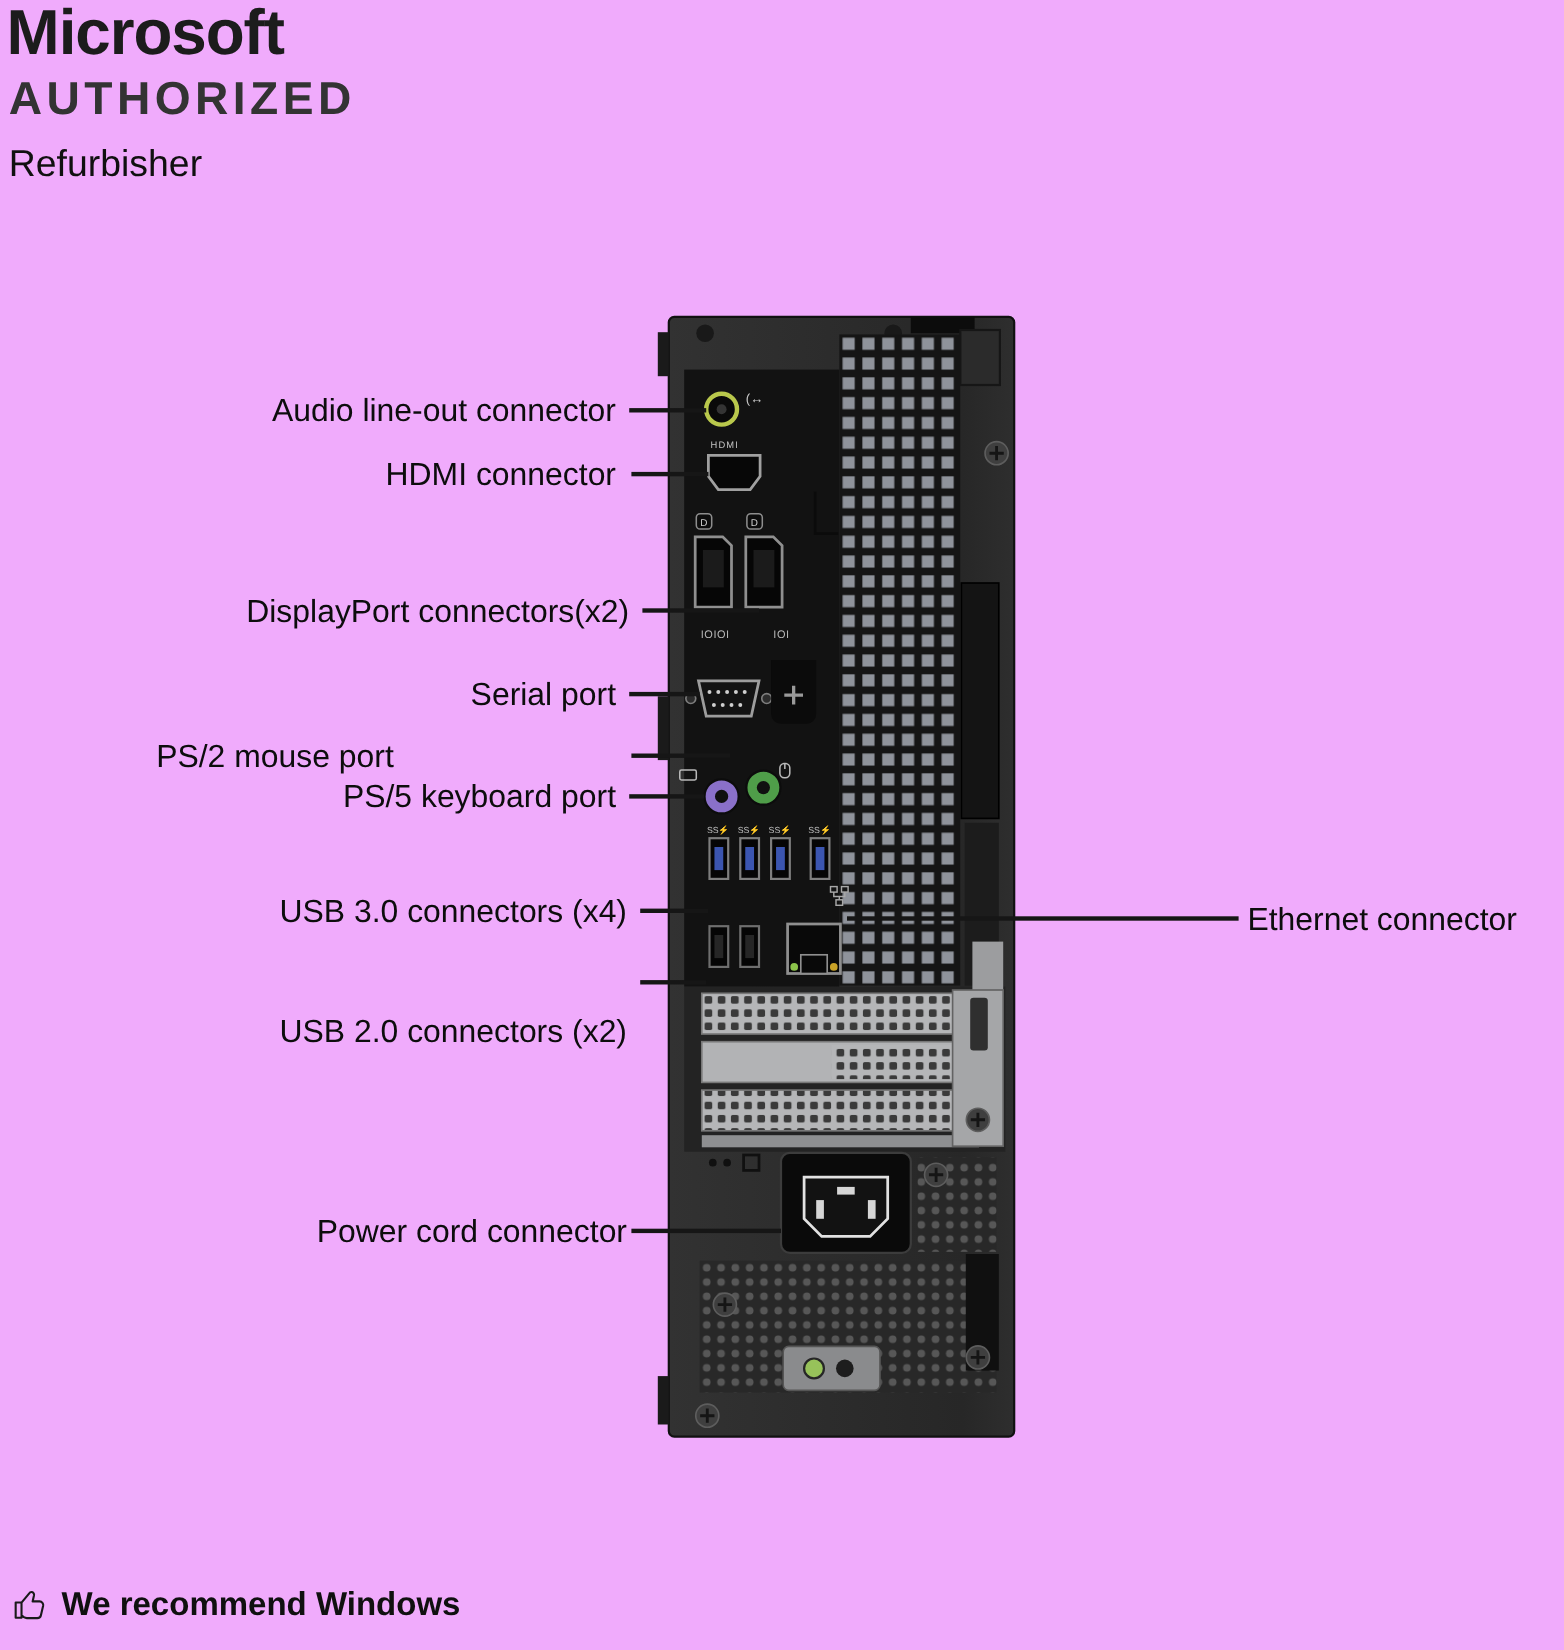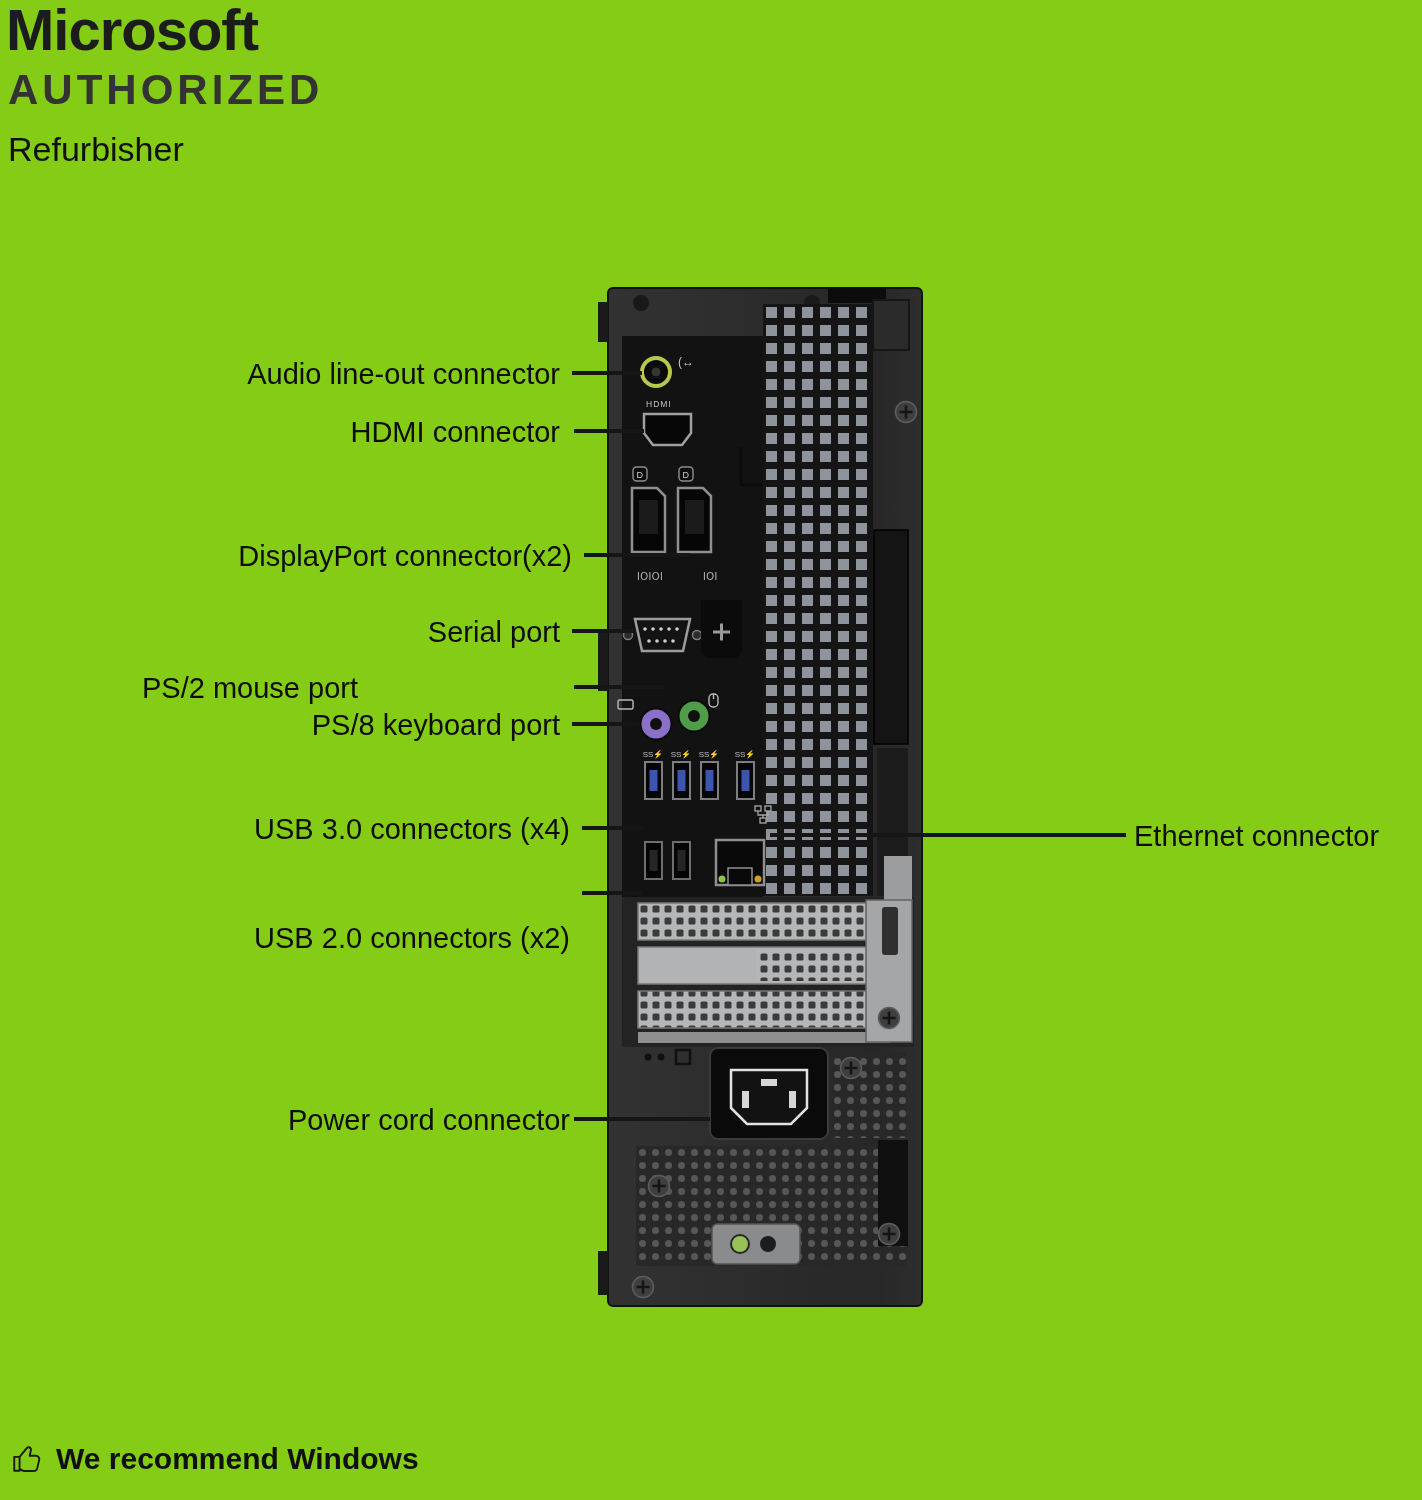--- a/index.html
+++ b/index.html
@@ -1,18 +1,18 @@
 <!DOCTYPE html>
 <html><head>
 <meta charset="utf-8">
 <style>
   * { margin:0; padding:0; box-sizing:border-box; }
   html,body { background:#ffffff; }
   body { font-family:"Liberation Sans", sans-serif; }
-  .stage { position:relative; width:1422px; height:1500px; background:#84cc16; overflow:hidden; }
+  .stage { position:relative; width:1422px; height:1500px; background:#f0abfc; overflow:hidden; }
   .brand-name { position:absolute; left:6px; top:-4px; font-size:58px; font-weight:800; letter-spacing:-1px; color:#1c1c1c; z-index:3; }
   .brand-auth { position:absolute; left:8px; top:66px; font-size:42px; font-weight:700; letter-spacing:4px; color:#333333; z-index:3; }
   .brand-ref  { position:absolute; left:8px; top:130px; font-size:34px; font-weight:400; color:#101010; z-index:3; }
   .callout-label { position:absolute; font-size:29px; line-height:34px; font-weight:500; color:#0d0d0d; white-space:nowrap; z-index:3; }
   .callout-line { position:absolute; height:4px; background:#161616; z-index:2; }
   .rig { position:absolute; left:595px; top:280px; z-index:1; }
   svg { font-family:"Liberation Sans", sans-serif; }
   .footer { position:absolute; left:10px; top:1442px; display:flex; align-items:center; gap:12px; z-index:3; }
   .footer-text { font-size:30px; font-weight:600; color:#101010; }
 </style>
@@ -220,24 +220,24 @@
   <div class="callout-line" style="left:572px; top:629px; width:64px;"></div>
   <div class="callout-line" style="left:574px; top:685px; width:90px;"></div>
   <div class="callout-line" style="left:572px; top:722px; width:68px;"></div>
   <div class="callout-line" style="left:582px; top:826px; width:62px;"></div>
   <div class="callout-line" style="left:582px; top:891px; width:60px;"></div>
   <div class="callout-line" style="left:574px; top:1117px; width:136px;"></div>
   <div class="callout-line" style="left:770px; top:833px; width:356px;"></div>
 
   <div class="callout-label" style="left:140px; top:357px; width:420px; text-align:right;">Audio line-out connector</div>
   <div class="callout-label" style="left:140px; top:415px; width:420px; text-align:right;">HDMI connector</div>
-  <div class="callout-label" style="left:152px; top:539px; width:420px; text-align:right;">DisplayPort connector(x2)</div>
+  <div class="callout-label" style="left:152px; top:539px; width:420px; text-align:right;">DisplayPort connectors(x2)</div>
   <div class="callout-label" style="left:140px; top:615px; width:420px; text-align:right;">Serial port</div>
   <div class="callout-label" style="left:142px; top:671px; width:420px; ">PS/2 mouse port</div>
-  <div class="callout-label" style="left:140px; top:708px; width:420px; text-align:right;">PS/8 keyboard port</div>
+  <div class="callout-label" style="left:140px; top:708px; width:420px; text-align:right;">PS/5 keyboard port</div>
   <div class="callout-label" style="left:150px; top:812px; width:420px; text-align:right;">USB 3.0 connectors (x4)</div>
   <div class="callout-label" style="left:150px; top:877px; width:420px; text-align:right;margin-top:44px;">USB 2.0 connectors (x2)</div>
   <div class="callout-label" style="left:150px; top:1103px; width:420px; text-align:right;">Power cord connector</div>
   <div class="callout-label" style="left:1134px; top:819px;">Ethernet connector</div>
 
   <div class="footer">
     <svg width="34" height="34" viewBox="0 0 32 32">
       <path d="M4 14 h5 v13 H4 z M9 25 l2 1.5 c0.8 0.5 1.6 0.8 2.6 0.8 h8.9 c1.5 0 2.8 -1 3.1 -2.5 l1.9 -8 c0.4 -1.9 -1 -3.8 -3 -3.8 h-6 l1.2 -5.2 c0.3 -1.5 -0.7 -2.8 -2.2 -2.8 c-0.8 0 -1.5 0.4 -1.9 1.1 L9 14" fill="none" stroke="#1a1a1a" stroke-width="1.8" stroke-linejoin="round" stroke-linecap="round"></path>
     </svg>
     <span class="footer-text">We recommend Windows</span>

